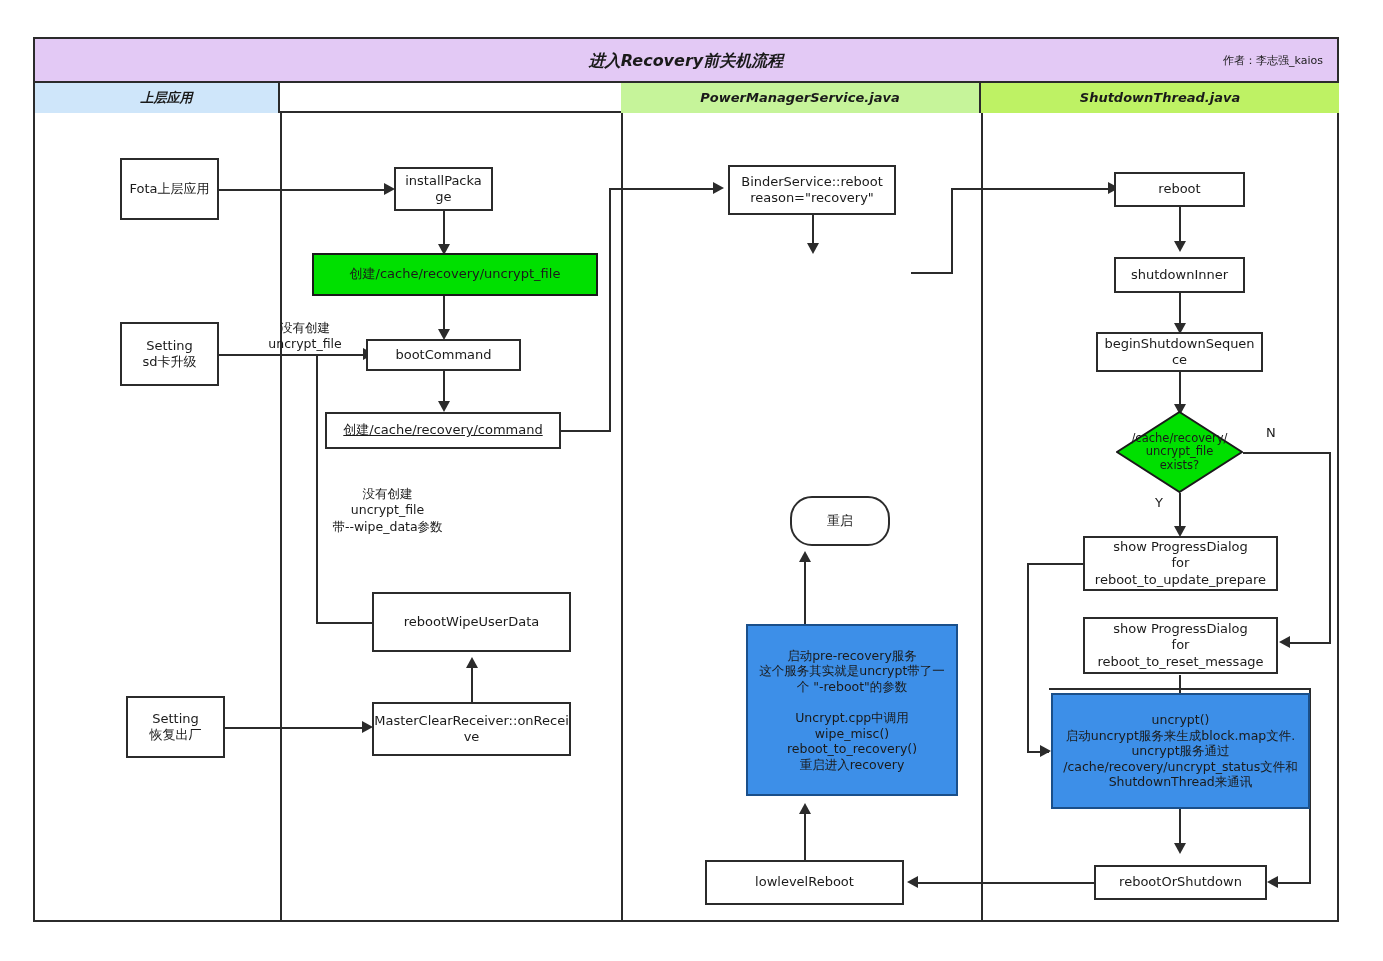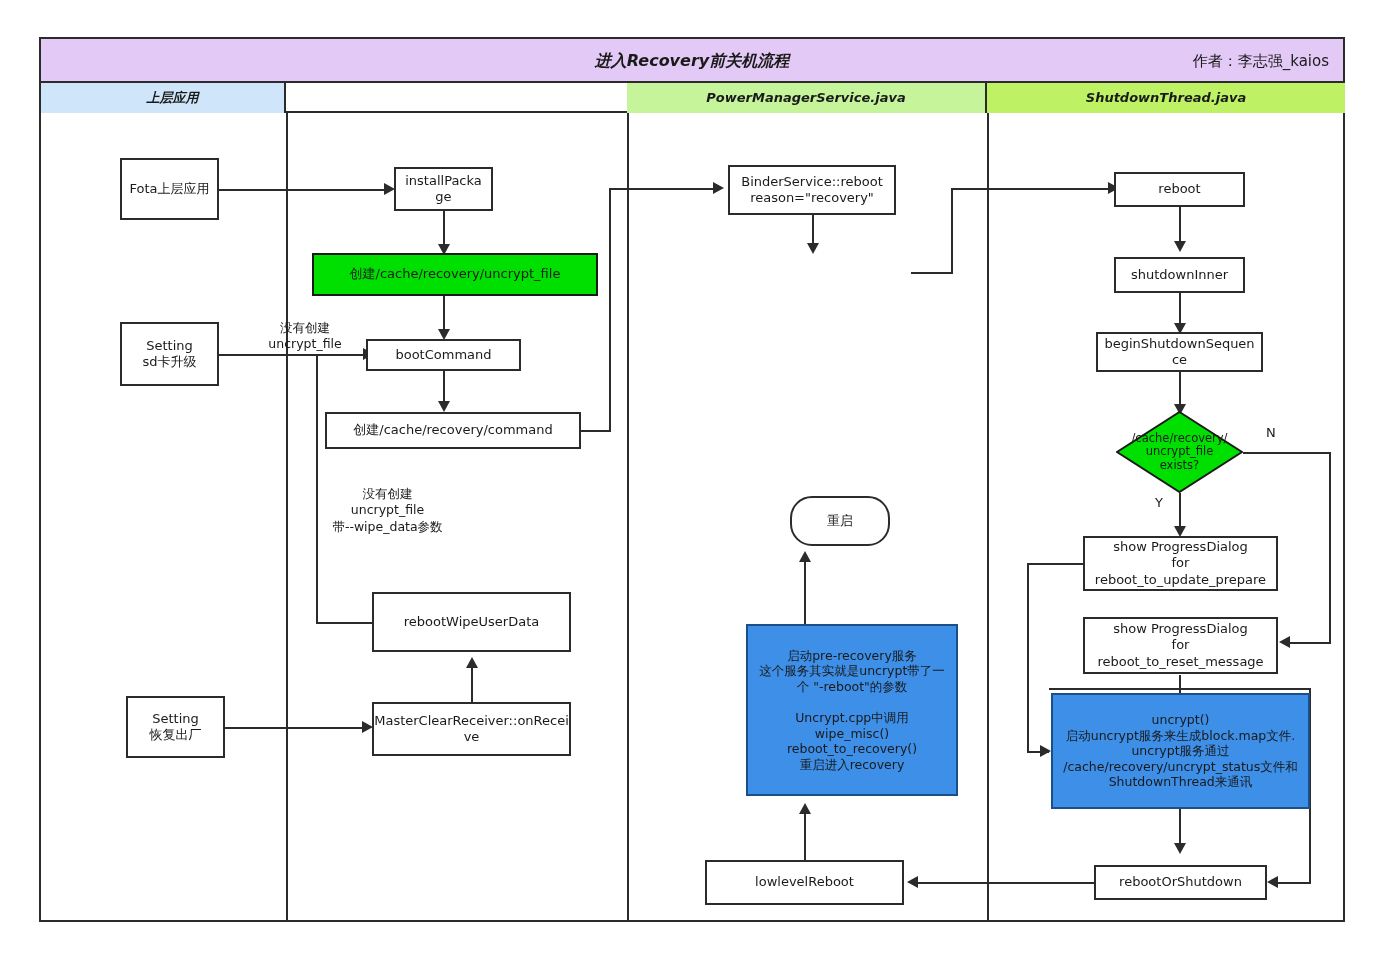--- a/index.html
+++ b/index.html
@@ -1,27 +1,27 @@
 <!DOCTYPE html>
 <html><head>
 <meta charset="utf-8">
 <style>
   html,body{margin:0;padding:0;background:#ffffff;}
   body{font-family:"DejaVu Sans","Liberation Sans",sans-serif;}
   #stage{position:relative;width:1383px;height:961px;background:#ffffff;overflow:hidden;}
 
   
-  .frame{position:absolute;left:39px;top:37px;width:1306px;height:885px;
+  .frame{position:absolute;left:33px;top:37px;width:1306px;height:885px;
          border:2px solid #2b2b2b;box-sizing:border-box;background:#ffffff;}
   .title-bar{position:absolute;left:0;top:0;width:100%;height:44px;
              background:#e3c9f5;border-bottom:2px solid #2b2b2b;box-sizing:border-box;}
   .title-text{position:absolute;left:0;top:0;width:100%;height:44px;line-height:44px;
               text-align:center;font-style:italic;font-weight:bold;font-size:16px;color:#1a1a1a;}
   .author-text{position:absolute;right:14px;top:0;height:44px;line-height:44px;
-               font-size:15px;color:#1a1a1a;}
+               font-size:11px;color:#1a1a1a;}
   .lane-head-row{position:absolute;left:0;top:44px;width:100%;height:30px;
                  border-bottom:2px solid #2b2b2b;box-sizing:border-box;}
   .lane-head{position:absolute;top:0;height:30px;line-height:30px;text-align:center;
              font-style:italic;font-weight:bold;font-size:13px;color:#1a1a1a;
              box-sizing:border-box;border-right:2px solid #2b2b2b;}
   .lane-head:last-child{border-right:none;}
   .lane-div{position:absolute;top:74px;width:2px;bottom:0;background:#2b2b2b;}
 
   
   .node{position:absolute;box-sizing:border-box;border:2px solid #2b2b2b;background:#ffffff;
@@ -159,21 +159,21 @@
   <div class="node" style="left:126px;top:696px;width:99px;height:62px;">Setting
 恢复出厂</div>
 
   <div class="node" style="left:394px;top:167px;width:99px;height:44px;">installPacka
 ge</div>
 
   <div class="node green" style="left:312px;top:253px;width:286px;height:43px;">创建/cache/recovery/uncrypt_file</div>
 
   <div class="node" style="left:366px;top:339px;width:155px;height:32px;">bootCommand</div>
 
-  <div class="node" style="left:325px;top:412px;width:256px;height:37px;">创建/cache/recovery/command</div>
+  <div class="node" style="left:325px;top:412px;width:236px;height:37px;text-decoration:underline;">创建/cache/recovery/command</div>
 
   <div class="node" style="left:372px;top:592px;width:199px;height:60px;">rebootWipeUserData</div>
 
   <div class="node" style="left:372px;top:702px;width:199px;height:54px;">MasterClearReceiver::onRecei
 ve</div>
 
   <div class="node" style="left:728px;top:165px;width:168px;height:50px;">BinderService::reboot
 reason="recovery"</div>
 
 

